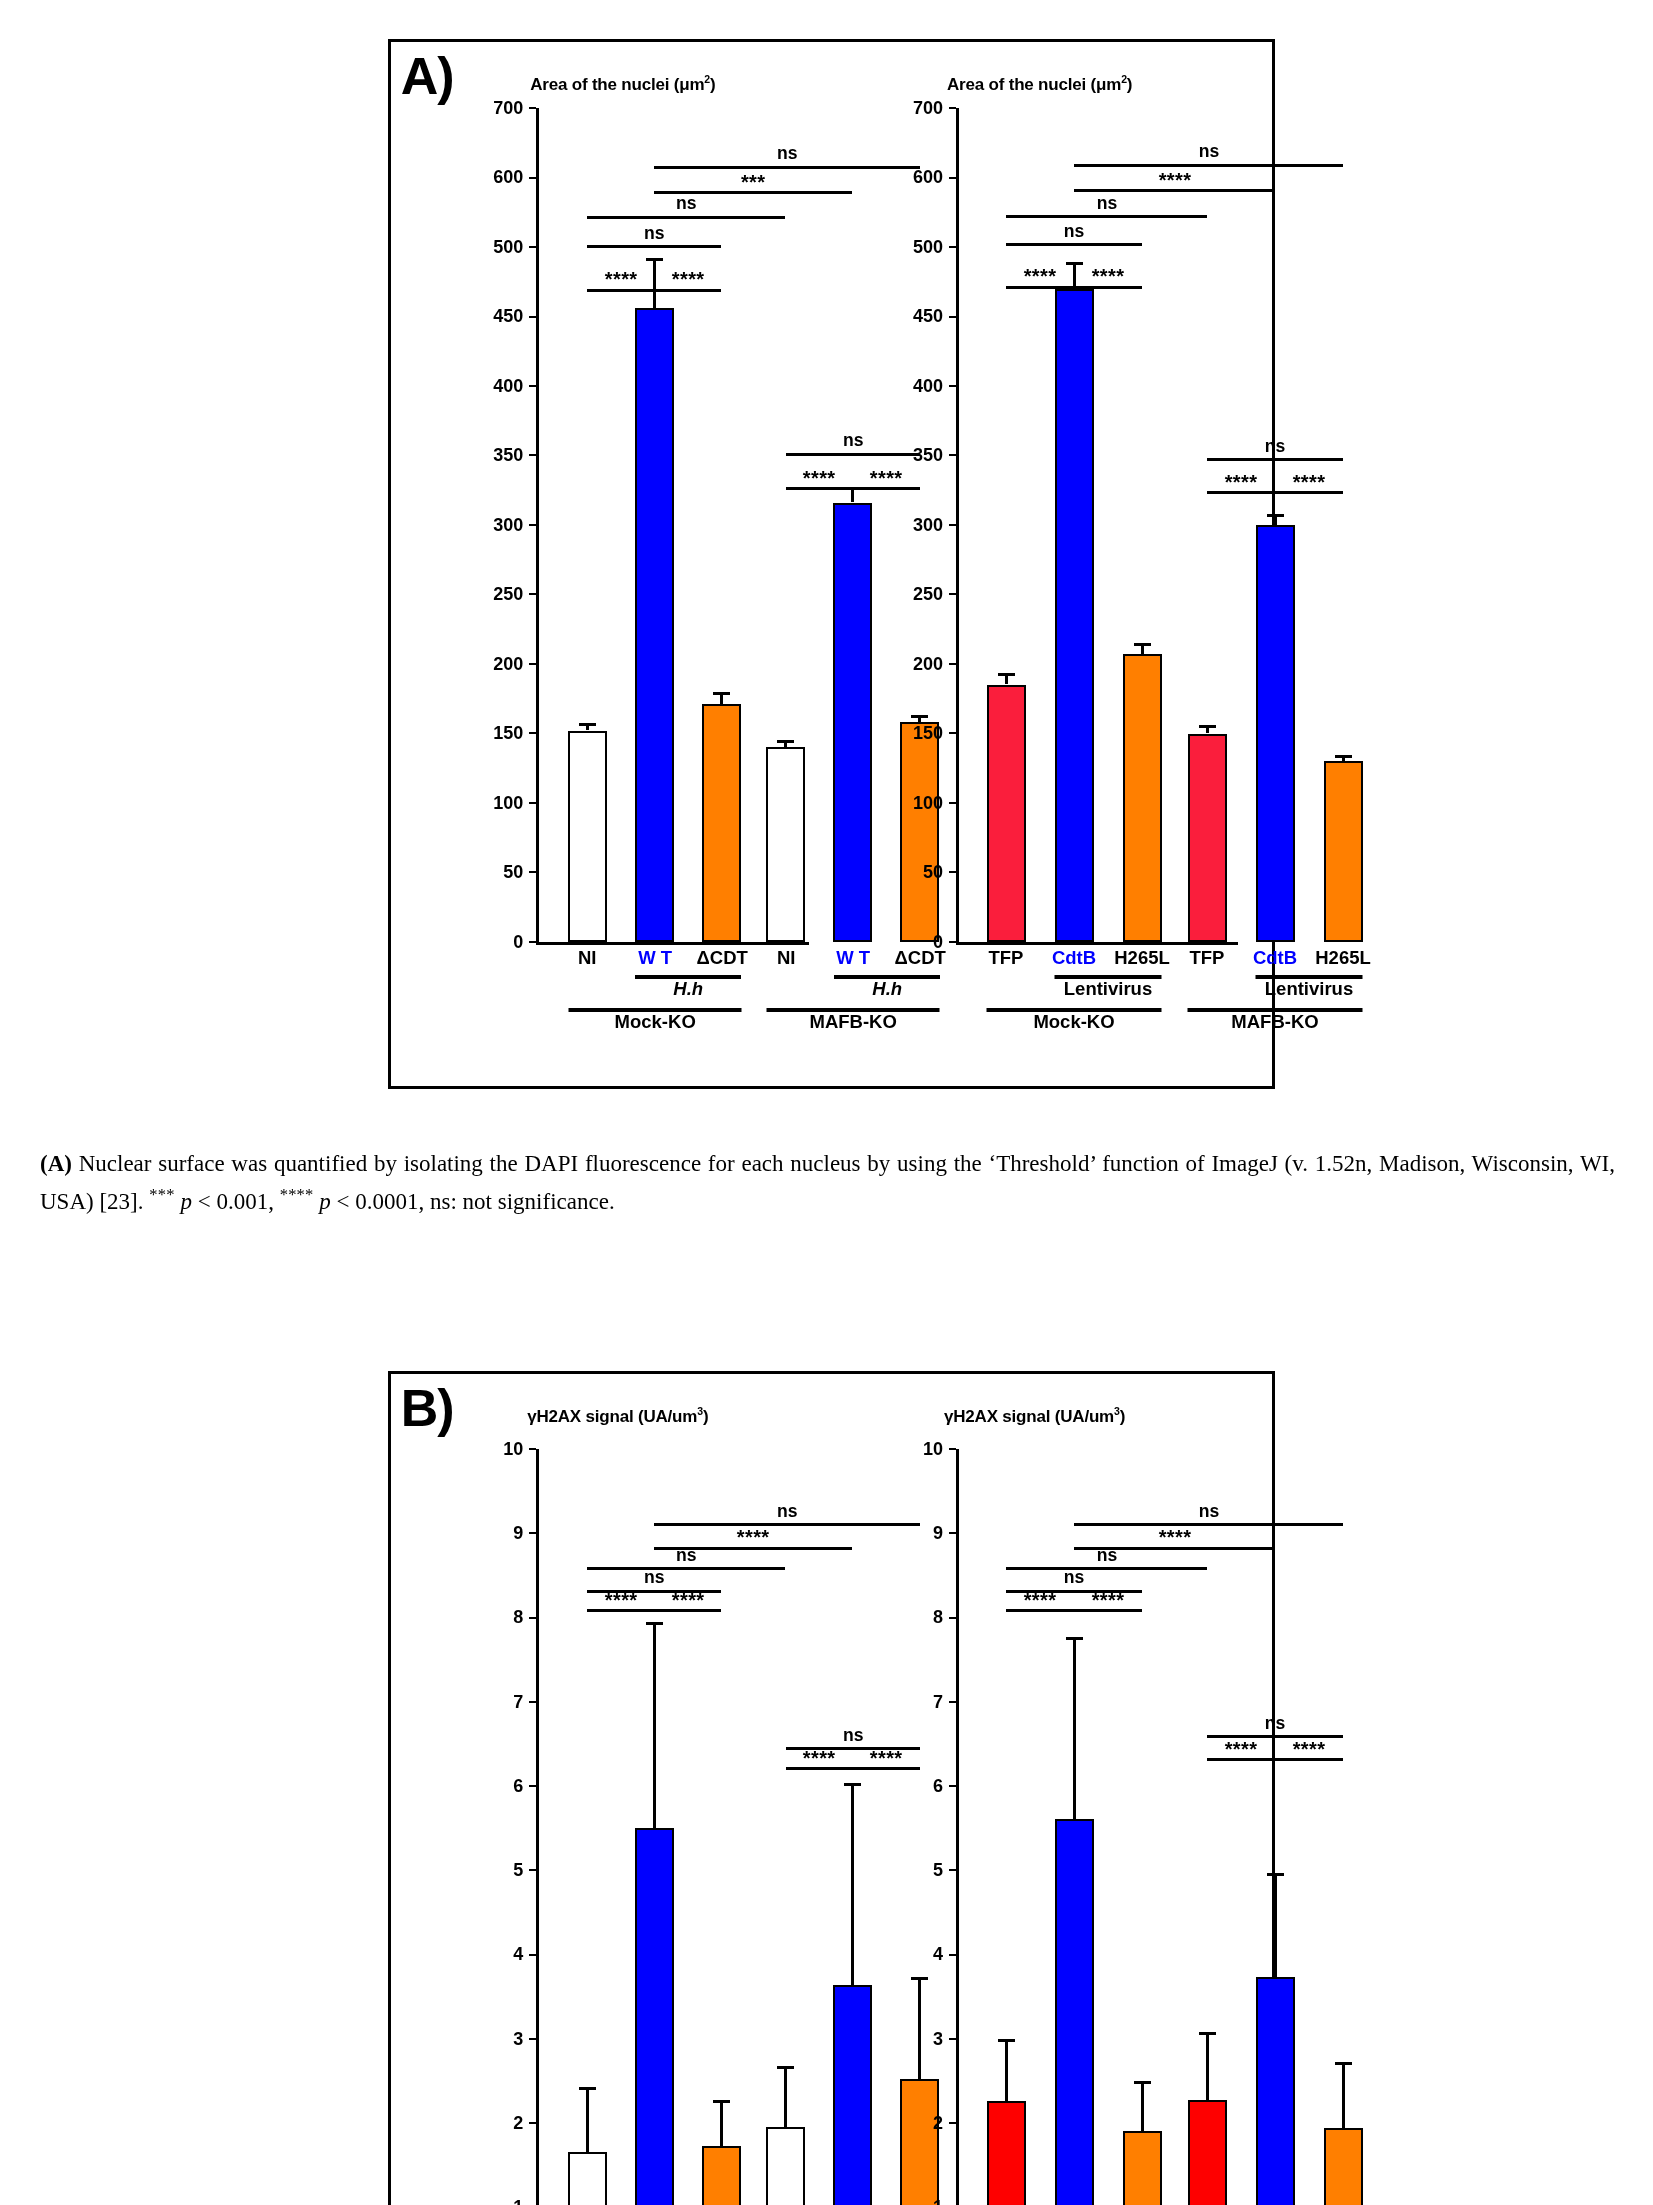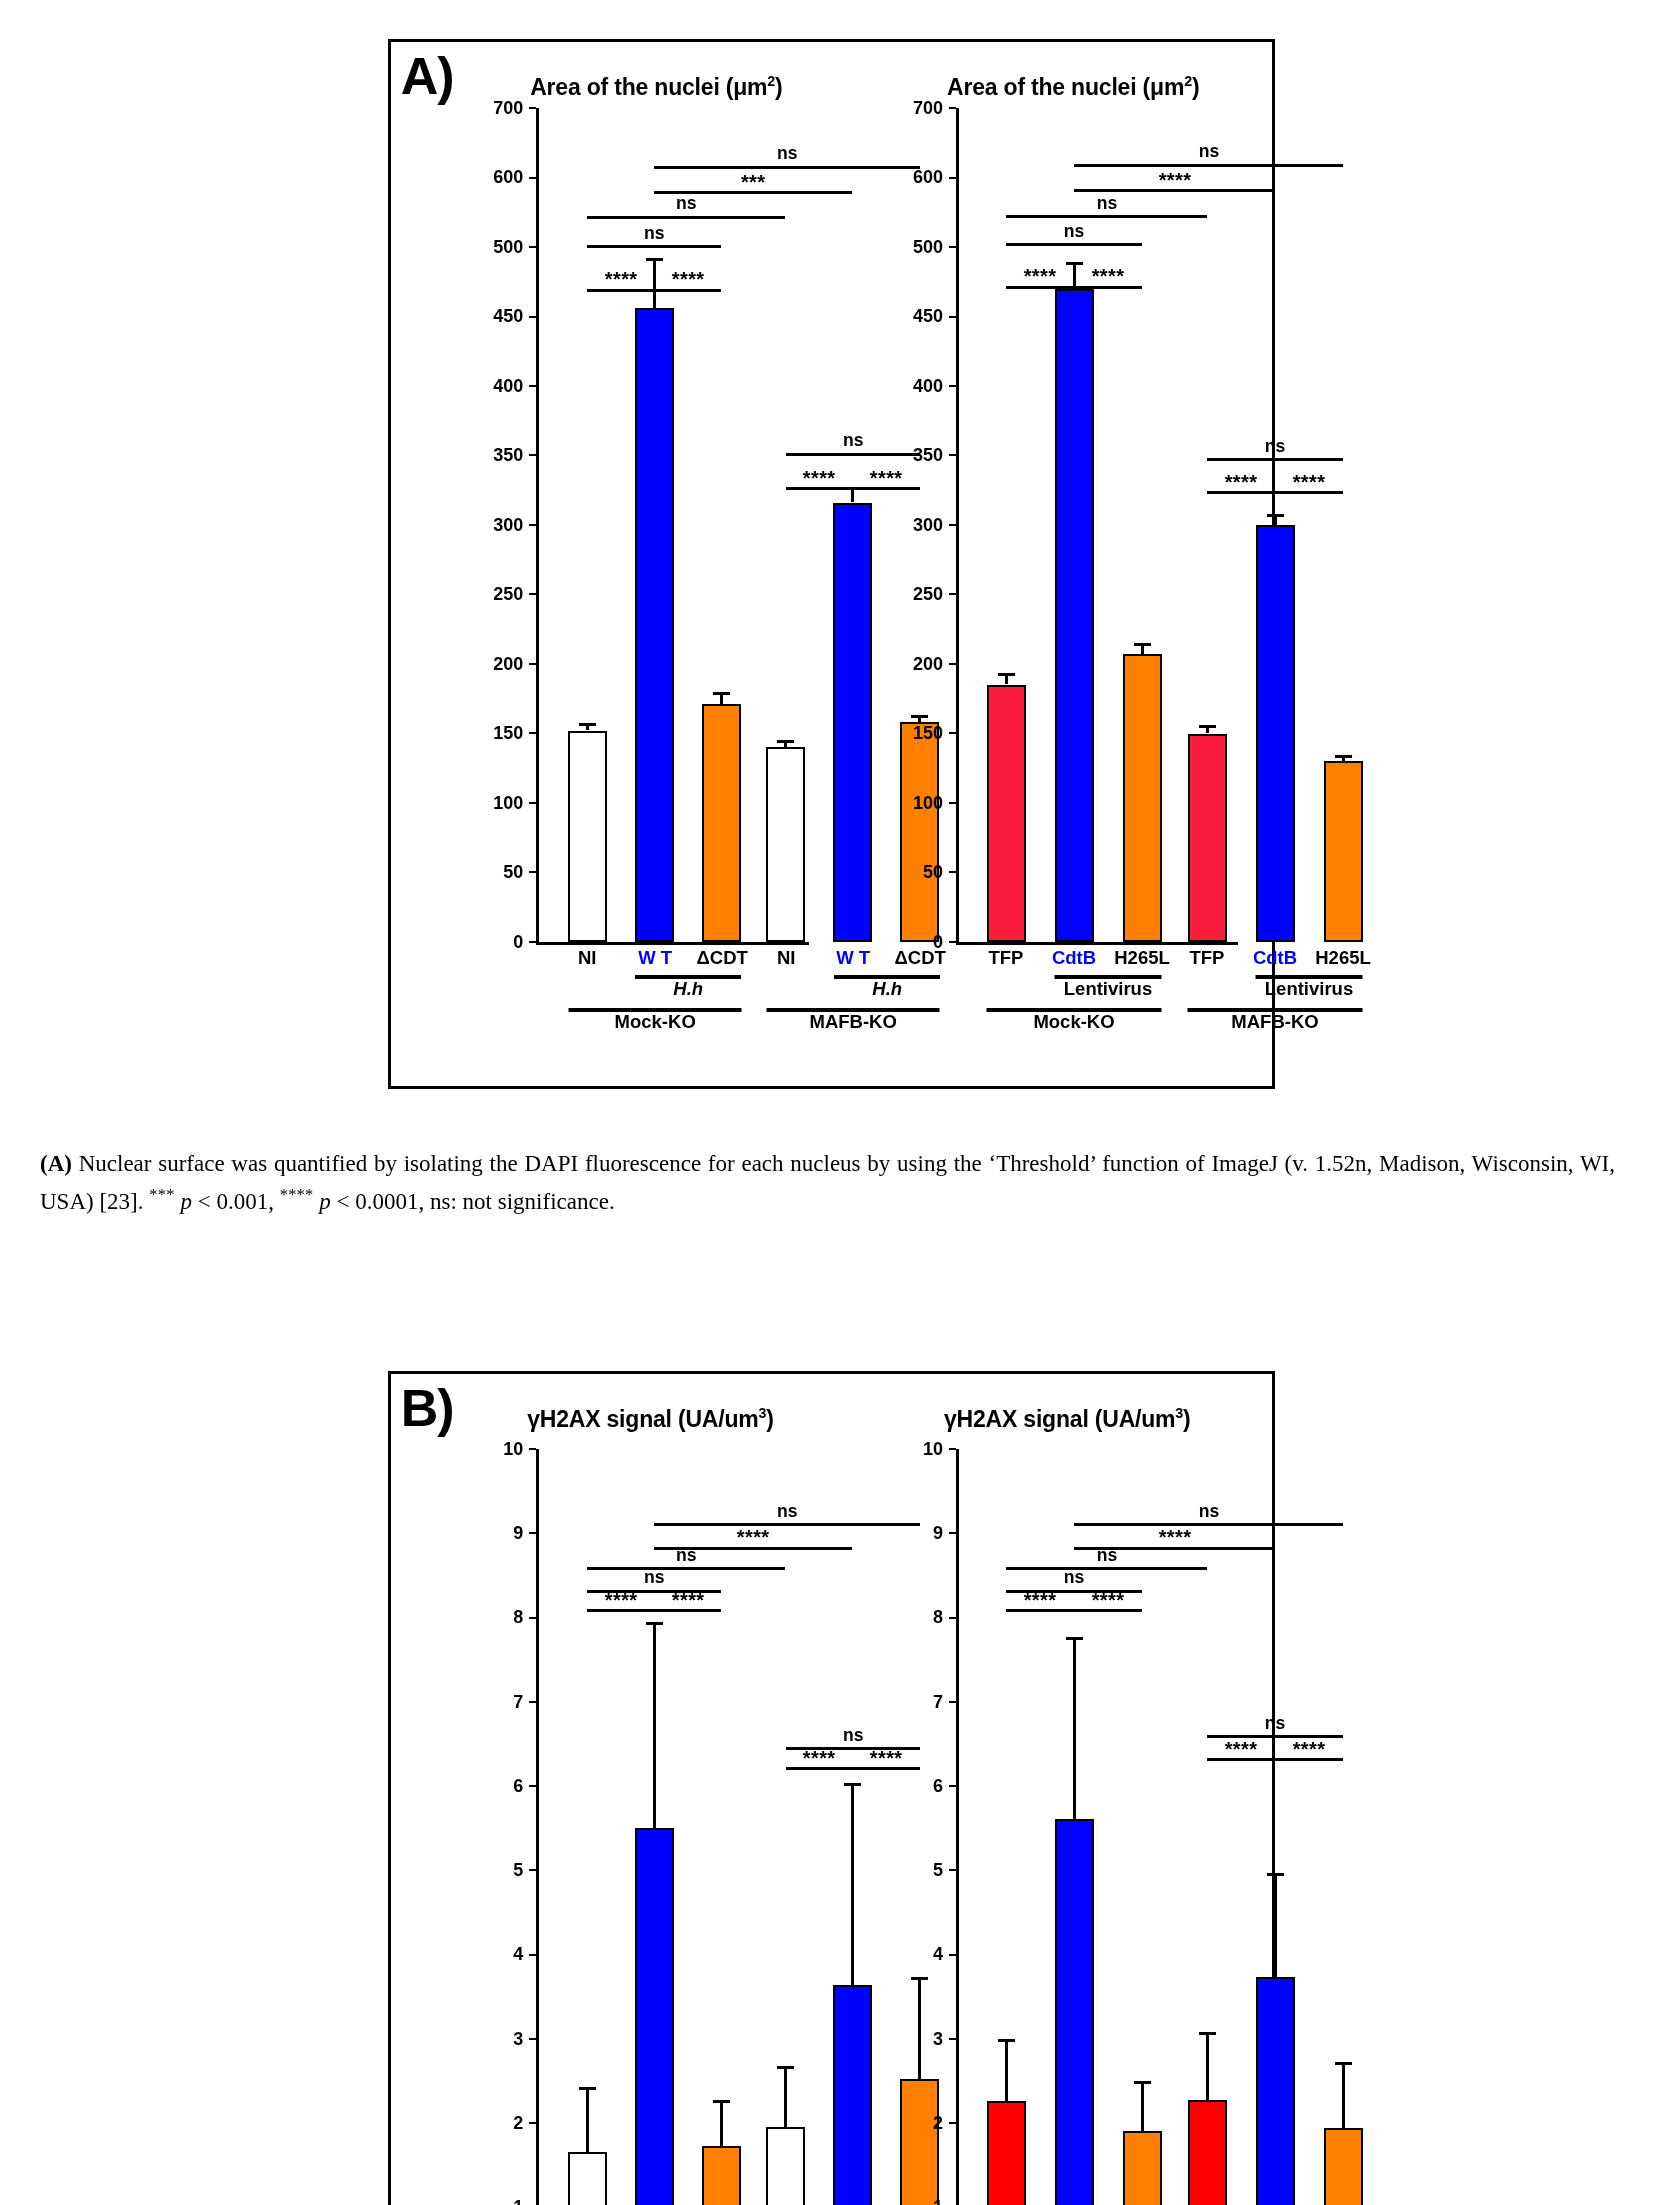--- a/index.html
+++ b/index.html
@@ -33,21 +33,21 @@
 
   .chart{
     position:absolute;
     box-sizing:border-box;
   }
   .chart-title{
     position:absolute;
     top:0;left:0;
     font-family:"Liberation Sans", sans-serif;
     font-weight:bold;
-    font-size:23px;
+    font-size:17px;
     white-space:nowrap;
     letter-spacing:-0.2px;
   }
   .chart-title sup{font-size:0.62em;vertical-align:super;}
 
   
   .plot{
     position:absolute;
     box-sizing:border-box;
   }

